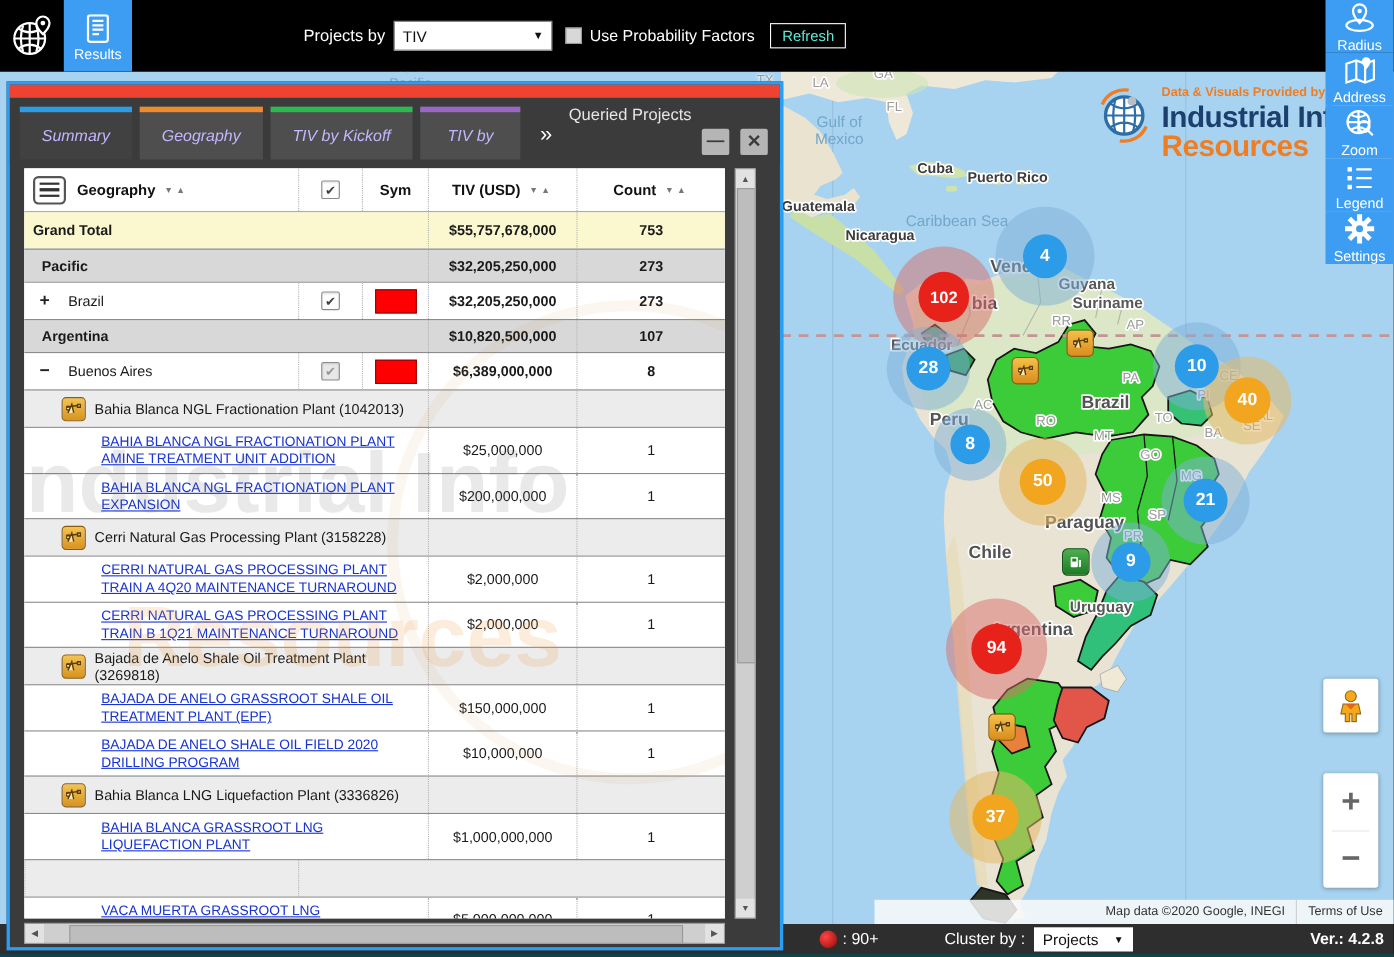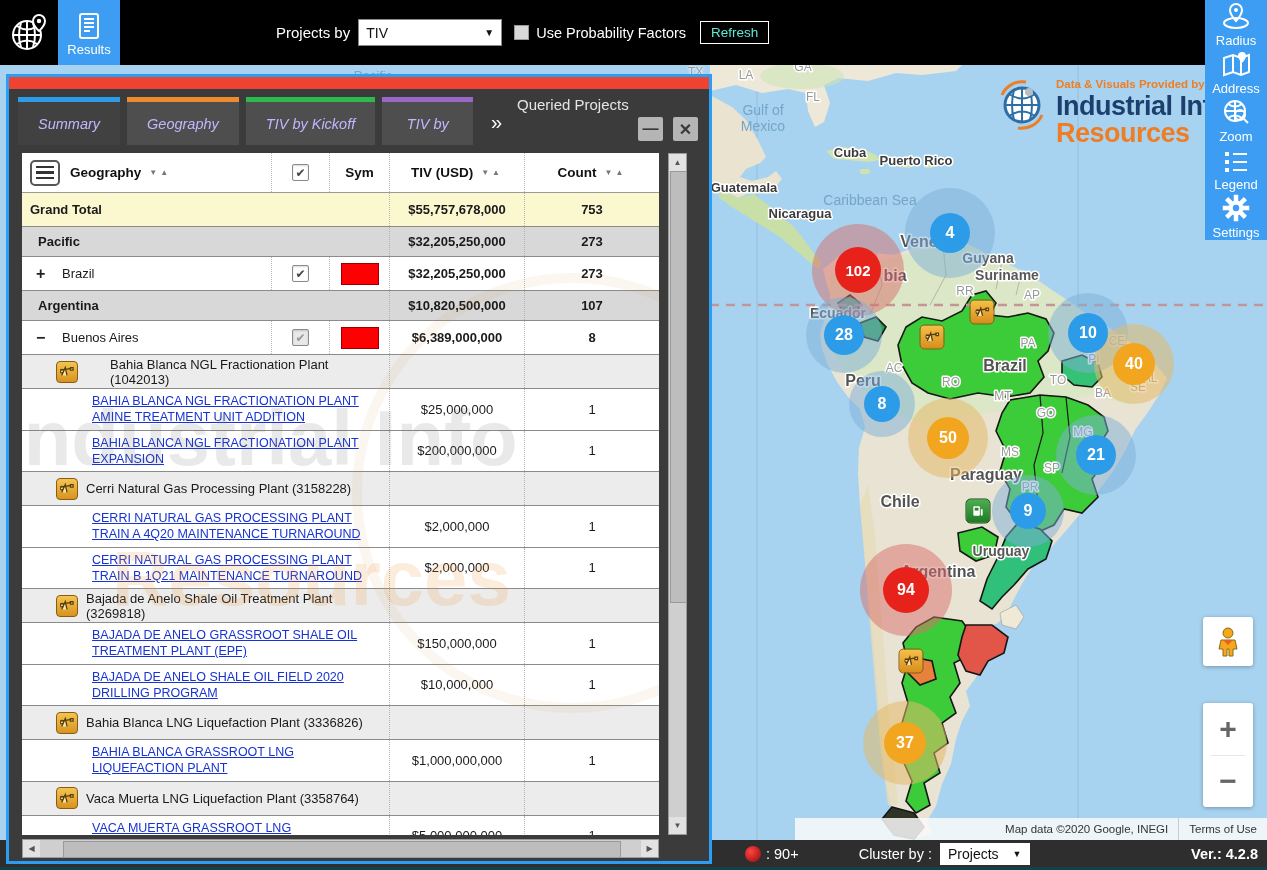--- a/index.html
+++ b/index.html
@@ -474,21 +474,21 @@
             <div class="cell sep center">
               <span class="chk checked disabled"></span>
             </div>
             <div class="cell sep center">
               <span class="symblock" style="background: rgb(254, 0, 2);"></span>
             </div>
             <div class="cell sep tivc">$6,389,000,000</div>
             <div class="cell sep cntc">8</div>
           </div>
           <div class="trow plantrow">
-            <div class="cell " style="grid-column: 1 / 4; gap: 24px;">
+            <div class="cell " style="grid-column: 1 / 4;">
               <span class="plant-ic">
                 <svg width="14" height="13" viewBox="0 0 16 15">
                   <path d="M2,12 L6,3 L8,12 M1,6 L13,4 M12,3 h3 v3 h-3 z M2,5 a2,2 0 1,0 0.1,0" stroke="#5a3d07" stroke-width="1.5" fill="#f7e6b0"></path>
                 </svg>
               </span>
               <span>Bahia Blanca NGL Fractionation Plant (1042013)</span>
             </div>
             <div class="cell sep tivc"></div>
             <div class="cell sep cntc"></div>
           </div>
@@ -571,28 +571,20 @@
             <div class="cell sep cntc"></div>
           </div>
           <div class="trow projrow">
             <div class="cell " style="grid-column: 1 / 4;">
               <a class="proj-link">BAHIA BLANCA GRASSROOT LNG LIQUEFACTION PLANT</a>
             </div>
             <div class="cell sep tivc">$1,000,000,000</div>
             <div class="cell sep cntc">1</div>
           </div>
           <div class="trow plantrow">
-            <div class="cell " style="grid-column: 1 / 4;">
-              <span class="plant-ic">
-                <svg width="14" height="13" viewBox="0 0 16 15">
-                  <path d="M2,12 L6,3 L8,12 M1,6 L13,4 M12,3 h3 v3 h-3 z M2,5 a2,2 0 1,0 0.1,0" stroke="#5a3d07" stroke-width="1.5" fill="#f7e6b0"></path>
-                </svg>
-              </span>
-              <span>Vaca Muerta LNG Liquefaction Plant (3358764)</span>
-            </div>
             <div class="cell sep tivc"></div>
             <div class="cell sep cntc"></div>
           </div>
           <div class="trow projrow">
             <div class="cell " style="grid-column: 1 / 4;">
               <a class="proj-link">VACA MUERTA GRASSROOT LNG LIQUEFACTION PLANT</a>
             </div>
             <div class="cell sep tivc">$5,000,000,000</div>
             <div class="cell sep cntc">1</div>
           </div>

